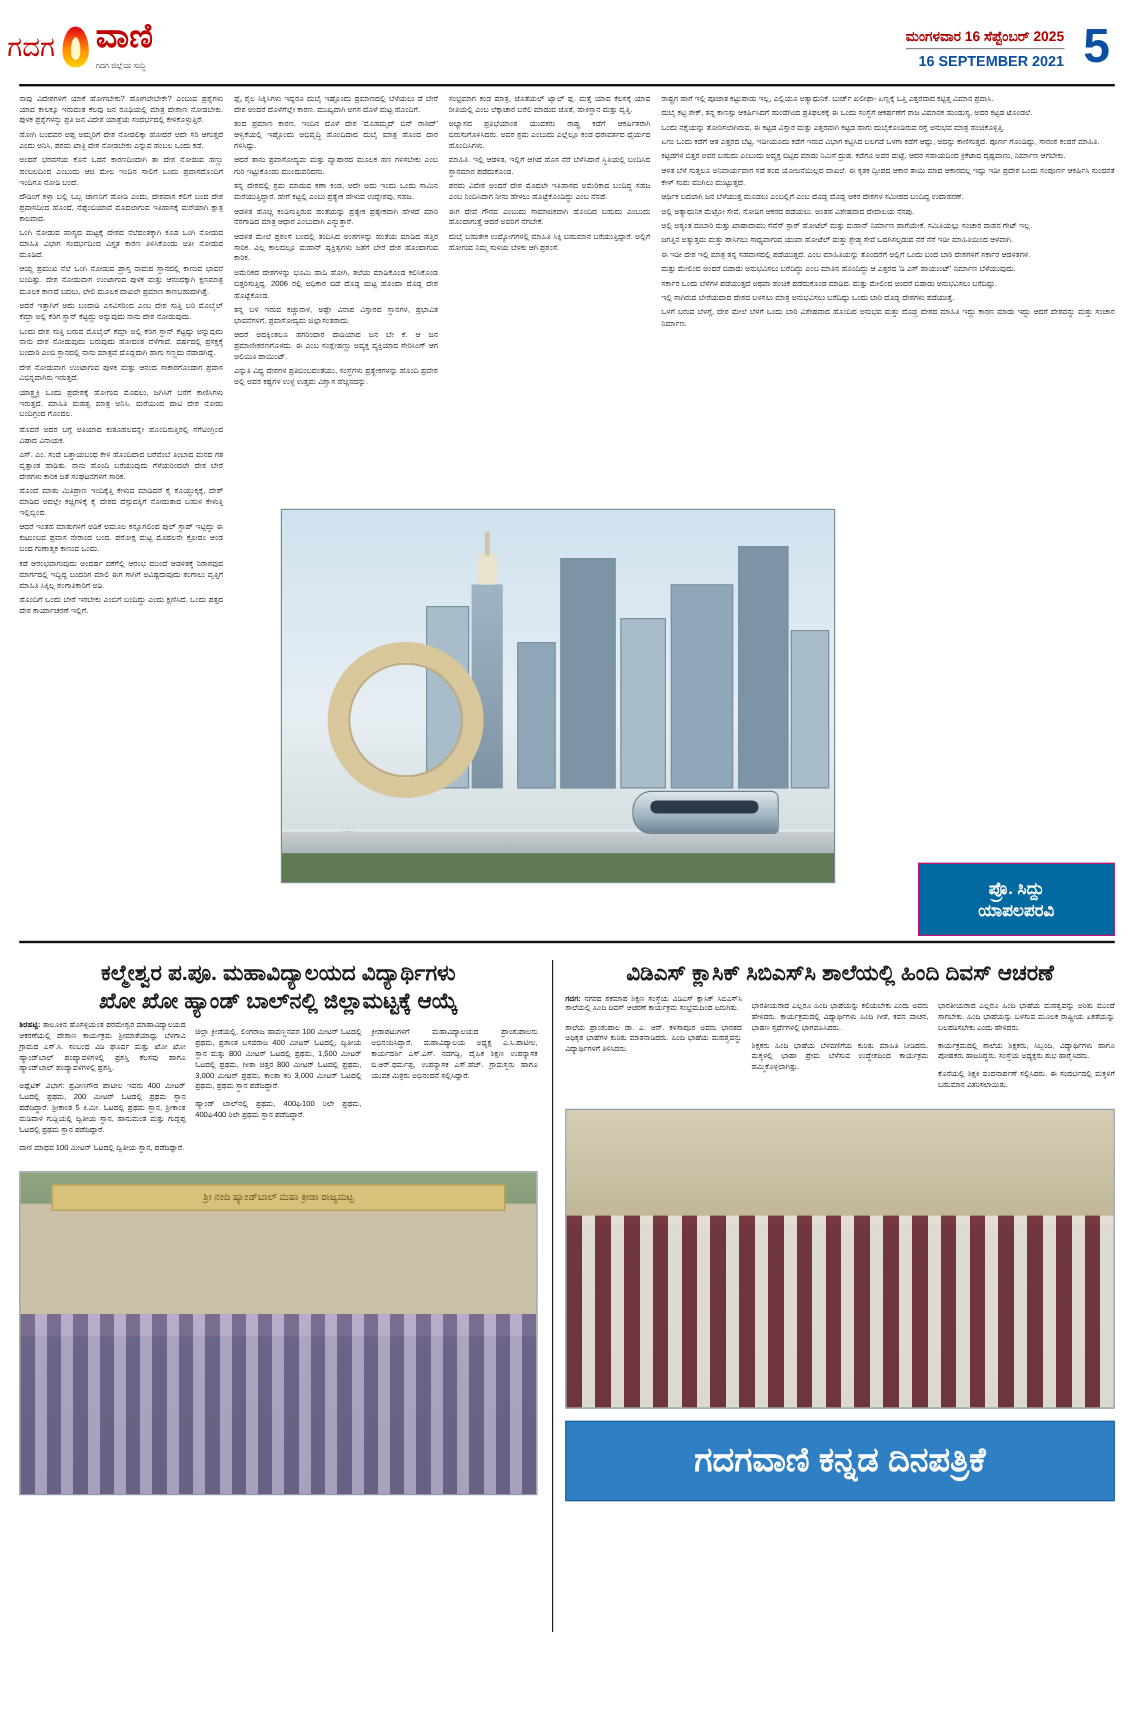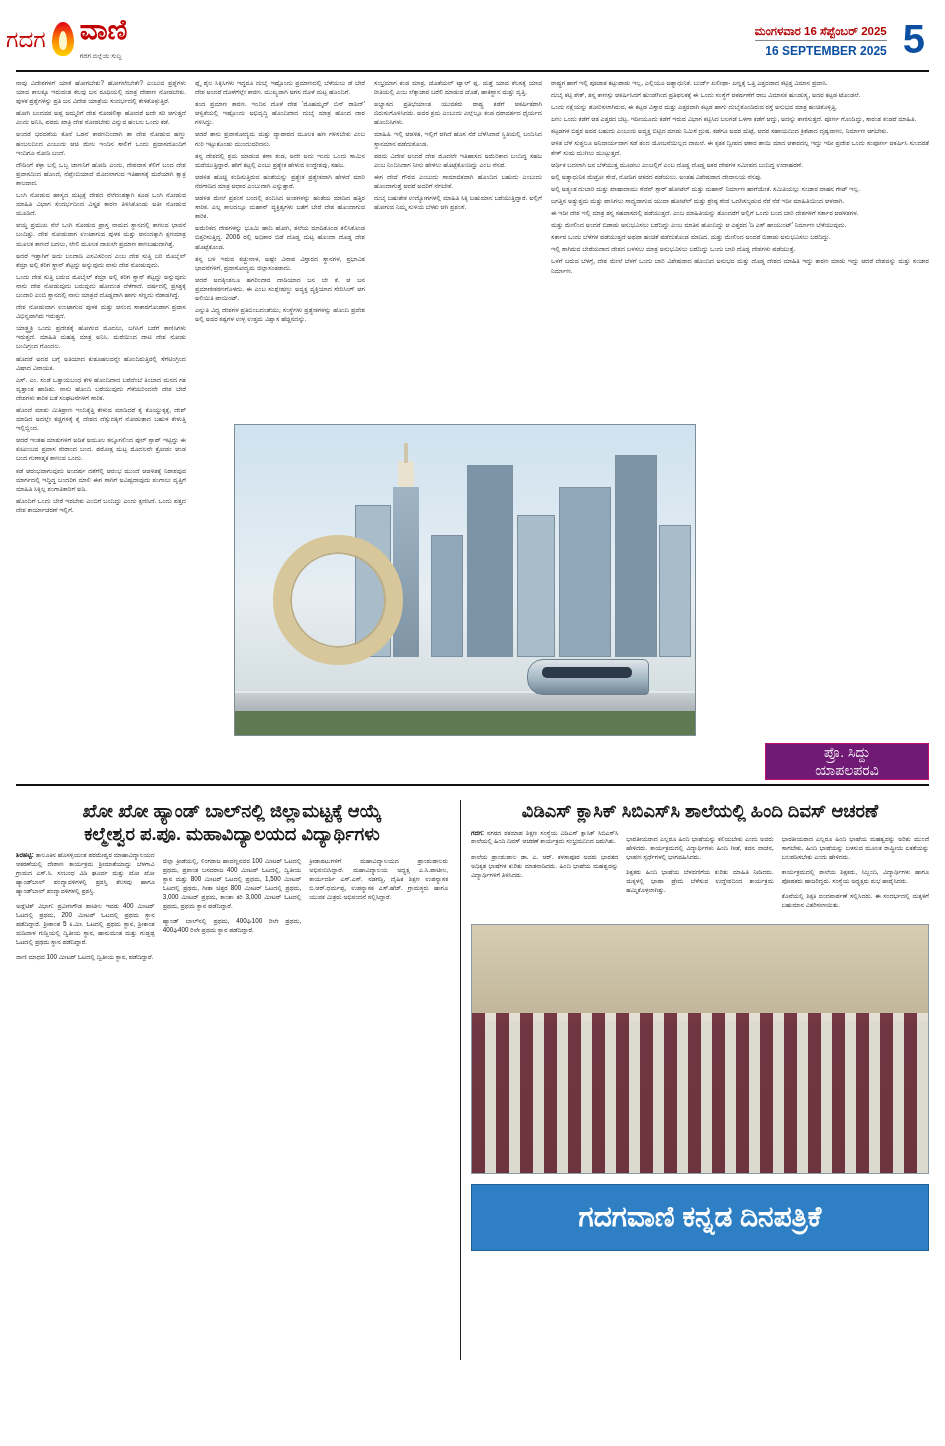--- a/index.html
+++ b/index.html
@@ -154,27 +154,27 @@
     position:absolute;left:0;right:0;bottom:18px;height:30px;
     background:radial-gradient(circle at 12% 80%, #4c7a3c 0 18px, transparent 19px),
                radial-gradient(circle at 30% 85%, #3f6b33 0 16px, transparent 17px),
                radial-gradient(circle at 62% 82%, #4c7a3c 0 15px, transparent 16px),
                radial-gradient(circle at 88% 86%, #3f6b33 0 17px, transparent 18px);
   }
   .author-badge{
     position:absolute;
     right:0;bottom:-2px;
     width:154px;
-    background:#701a75;
+    background:#0369a1;
     color:#fff;
     text-align:center;
-    font-weight:normal;
+    font-weight:bold;
     font-size:14px;
     line-height:1.25;
-    padding:0 4px;
+    padding:12px 4px;
     border:1px solid #c2116f;
   }
   
   .lower{
     display:grid;
     grid-template-columns:432px 1fr;
     gap:12px;
     padding-top:8px;
     height:560px;
   }
@@ -260,21 +260,21 @@
       <span class="logo-flame"></span>
       <span>
         <span class="logo-vani">ವಾಣಿ</span><br>
         <span class="logo-sub">ಗದಗ ಜಿಲ್ಲೆಯ ಸುದ್ದಿ</span>
       </span>
     </div>
 
     <div class="mast-right">
       <div class="dates">
         <div class="date-kn">ಮಂಗಳವಾರ 16 ಸೆಪ್ಟೆಂಬರ್ 2025</div>
-        <div class="date-en">16 SEPTEMBER 2025</div>
+        <div class="date-en">16 SEPTEMBER 2021</div>
       </div>
       <div class="pageno">5</div>
     </div>
   </div>
 
 
   <div class="main-grid">
 
     <div class="col">
       <p>ನಾವು ವಿದೇಶಗಳಿಗೆ ಯಾಕೆ ಹೋಗಬೇಕು? ಹೋಗಲೇಬೇಕೇ? ಎಂಬುವ ಪ್ರಶ್ನೆಗಳು ಯಾವ ಕಾಲಕ್ಕೂ ಇರುವಂತ ಕೆಲವು ಜನ ರೂಢಿಯಲ್ಲಿ ಮಾತ್ರ ದೇಶಾಣ ನೋಡಬೇಕು. ಪುಳಕ ಪ್ರಶ್ನೆಗಳನ್ನು ಪ್ರತಿ ಜನ ವಿದೇಶ ಯಾತ್ರೆಯ ಸಂದರ್ಭದಲ್ಲಿ ಕೇಳಿಕೊಳ್ಳುತ್ತಿರೆ.</p>
@@ -357,39 +357,44 @@
       <div class="ground"></div>
     </div>
   </div>
 
   <hr class="hr-strong">
 
   <div class="lower">
 
     <div>
       <div class="sec-title">
+        <div>ಕಲ್ಮೇಶ್ವರ ಪ.ಪೂ. ಮಹಾವಿದ್ಯಾಲಯದ ವಿದ್ಯಾರ್ಥಿಗಳು</div>
         <div>ಖೋ ಖೋ ಹ್ಯಾಂಡ್ ಬಾಲ್‌ನಲ್ಲಿ ಜಿಲ್ಲಾಮಟ್ಟಕ್ಕೆ ಆಯ್ಕೆ</div>
-        <div>ಕಲ್ಮೇಶ್ವರ ಪ.ಪೂ. ಮಹಾವಿದ್ಯಾಲಯದ ವಿದ್ಯಾರ್ಥಿಗಳು</div>
       </div>
       <div class="three">
         <div>
           <span class="lbl">ಶಿರಹಟ್ಟಿ:</span>
           <span>ತಾಲೂಕಿನ ಹೊಸಳ್ಳಿಯಂತ ಪರಮೇಶ್ವರ ಮಾಹಾವಿದ್ಯಾಲಯದ ಆಕರಣೆಯಲ್ಲಿ ದೇಶಾಣ ಕಾರ್ಯಕ್ರಮ ಶ್ರೀಮಾತೆಯಾದ್ದು ಬೆಳಗಾವಿ ಗ್ರಾಮದ ಎಸ್.ಸಿ. ಸಂಬಂಧ ವಿಡಿ ಘೂರ್ವ ಮತ್ತು ಖೋ ಖೋ ಹ್ಯಾಂಡ್‌ಬಾಲ್ ಪಂದ್ಯಾವಳಿಗಳಲ್ಲಿ ಪ್ರಶಸ್ತಿ ಕೆಲಸವು ಹಾಗೂ ಹ್ಯಾಂಡ್‌ಬಾಲ್ ಪಂದ್ಯಾವಳಿಗಳಲ್ಲಿ ಪ್ರಶಸ್ತಿ.</span>
           <p>ಅಥ್ಲೆಟಿಕ್ ವಿಭಾಗ: ಪ್ರವೀಣಗೌಡ ಪಾಟೀಲ ಇವರು 400 ಮೀಟರ್ ಓಟದಲ್ಲಿ ಪ್ರಥಮ, 200 ಮೀಟರ್ ಓಟದಲ್ಲಿ ಪ್ರಥಮ ಸ್ಥಾನ ಪಡೆದಿದ್ದಾರೆ. ಶ್ರೀಕಾಂತ 5 ಕಿ.ಮೀ. ಓಟದಲ್ಲಿ ಪ್ರಥಮ ಸ್ಥಾನ, ಶ್ರೀಕಾಂತ ಮಡಿವಾಳ ಗುಡ್ಡಿಯಲ್ಲಿ ದ್ವಿತೀಯ ಸ್ಥಾನ, ಹಾನುಮಂತ ಮತ್ತು ಗುಡ್ಡಪ್ಪ ಓಟದಲ್ಲಿ ಪ್ರಥಮ ಸ್ಥಾನ ಪಡೆದಿದ್ದಾರೆ.</p>
           <p>ವಾಣಿ ಮಾಧವ 100 ಮೀಟರ್ ಓಟದಲ್ಲಿ ದ್ವಿತೀಯ ಸ್ಥಾನ, ಪಡೆದಿದ್ದಾರೆ.</p>
         </div>
         <div>
           <p>ಜಿಲ್ಲಾ ಕ್ರೀಡೆಯಲ್ಲಿ, ಲಿಂಗರಾಜ ಹಾವಣ್ಣನವರ 100 ಮೀಟರ್ ಓಟದಲ್ಲಿ ಪ್ರಥಮ, ಪ್ರಶಾಂತ ಬಸವರಾಜ 400 ಮೀಟರ್ ಓಟದಲ್ಲಿ, ದ್ವಿತೀಯ ಸ್ಥಾನ ಮತ್ತು 800 ಮೀಟರ್ ಓಟದಲ್ಲಿ ಪ್ರಥಮ, 1,500 ಮೀಟರ್ ಓಟದಲ್ಲಿ ಪ್ರಥಮ, ಗೀತಾ ಚಿತ್ತರ 800 ಮೀಟರ್ ಓಟದಲ್ಲಿ ಪ್ರಥಮ, 3,000 ಮೀಟರ್ ಪ್ರಥಮ, ಕಾಂತಾ ಕರಿ 3,000 ಮೀಟರ್ ಓಟದಲ್ಲಿ ಪ್ರಥಮ, ಪ್ರಥಮ ಸ್ಥಾನ ಪಡೆದಿದ್ದಾರೆ.</p>
           <p>ಹ್ಯಾಂಡ್ ಬಾಲ್‌ನಲ್ಲಿ ಪ್ರಥಮ, 400ಘಿ100 ರಿಲೇ ಪ್ರಥಮ, 400ಘಿ400 ರಿಲೇ ಪ್ರಥಮ ಸ್ಥಾನ ಪಡೆದಿದ್ದಾರೆ.</p>
         </div>
         <div>
           <p>ಕ್ರೀಡಾಪಟುಗಳಿಗೆ ಮಹಾವಿದ್ಯಾಲಯದ ಪ್ರಾಂಶುಪಾಲರು ಅಭಿನಂದಿಸಿದ್ದಾರೆ. ಮಹಾವಿದ್ಯಾಲಯ ಅಧ್ಯಕ್ಷ ಎ.ಸಿ.ಪಾಟೀಲ, ಕಾರ್ಯದರ್ಶಿ ಎಸ್.ಎಸ್. ನಡಗಡ್ಡಿ, ದೈಹಿಕ ಶಿಕ್ಷಣ ಉಪನ್ಯಾಸಕ ಬಿ.ಆರ್.ಧರ್ಮಪ್ಪ, ಉಪನ್ಯಾಸಕ ಎಸ್.ಹೆಚ್. ಗ್ರಾಮಸ್ಥರು ಹಾಗೂ ಯುವಕ ಮಿತ್ರರು ಅಭಿನಂದನೆ ಸಲ್ಲಿಸಿದ್ದಾರೆ.</p>
         </div>
       </div>
 
+      <div class="photo-group">
+        <div class="bldg"></div>
+        <div class="banner-strip">ಶ್ರೀ ನಂದಿ ಹ್ಯಾಂಡ್‌ಬಾಲ್ ಮಹಾ ಕ್ರೀಡಾ ರಾಜ್ಯಮಟ್ಟ</div>
+        <div class="rows"></div>
+      </div>
     </div>
 
     <div class="divider-v" style="padding-left:10px;">
       <div class="sec-title">ವಿಡಿಎಸ್ ಕ್ಲಾಸಿಕ್ ಸಿಬಿಎಸ್‌ಸಿ ಶಾಲೆಯಲ್ಲಿ ಹಿಂದಿ ದಿವಸ್ ಆಚರಣೆ</div>
       <div class="two">
         <div>
           <span class="lbl">ಗದಗ:</span>
           <span>ನಗರದ ಶಕಮಾಪ ಶಿಕ್ಷಣ ಸಂಸ್ಥೆಯ ವಿಡಿಎಸ್ ಕ್ಲಾಸಿಕ್ ಸಿಬಿಎಸ್‌ಸಿ ಶಾಲೆಯಲ್ಲಿ ಹಿಂದಿ ದಿವಸ್ ಆಚರಣೆ ಕಾರ್ಯಕ್ರಮ ಸಂಭ್ರಮದಿಂದ ಜರುಗಿತು.</span>
           <p>ಶಾಲೆಯ ಪ್ರಾಂಶುಪಾಲ ಡಾ. ಎ. ಆರ್. ಕಳಸಾಪೂರ ಅವರು ಭಾರತದ ಅಧಿಕೃತ ಭಾಷೆಗಳ ಕುರಿತು ಮಾತನಾಡಿದರು. ಹಿಂದಿ ಭಾಷೆಯ ಮಹತ್ವವನ್ನು ವಿದ್ಯಾರ್ಥಿಗಳಿಗೆ ತಿಳಿಸಿದರು.</p>
         </div>

